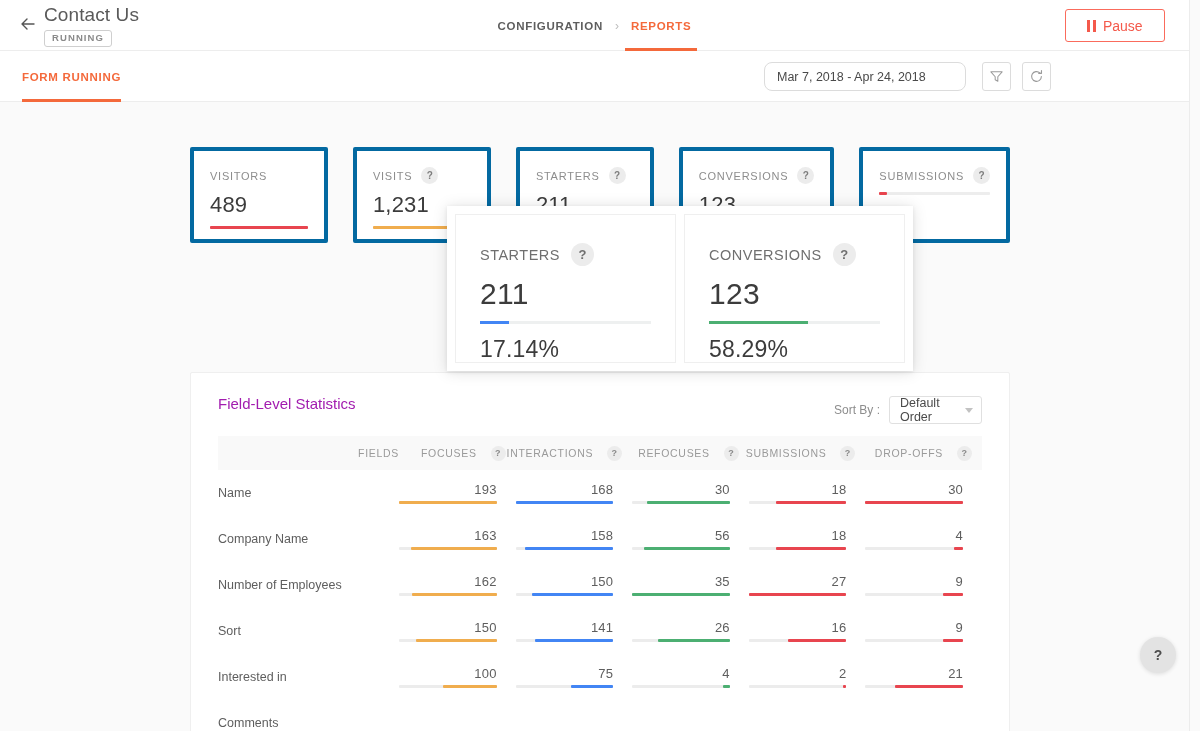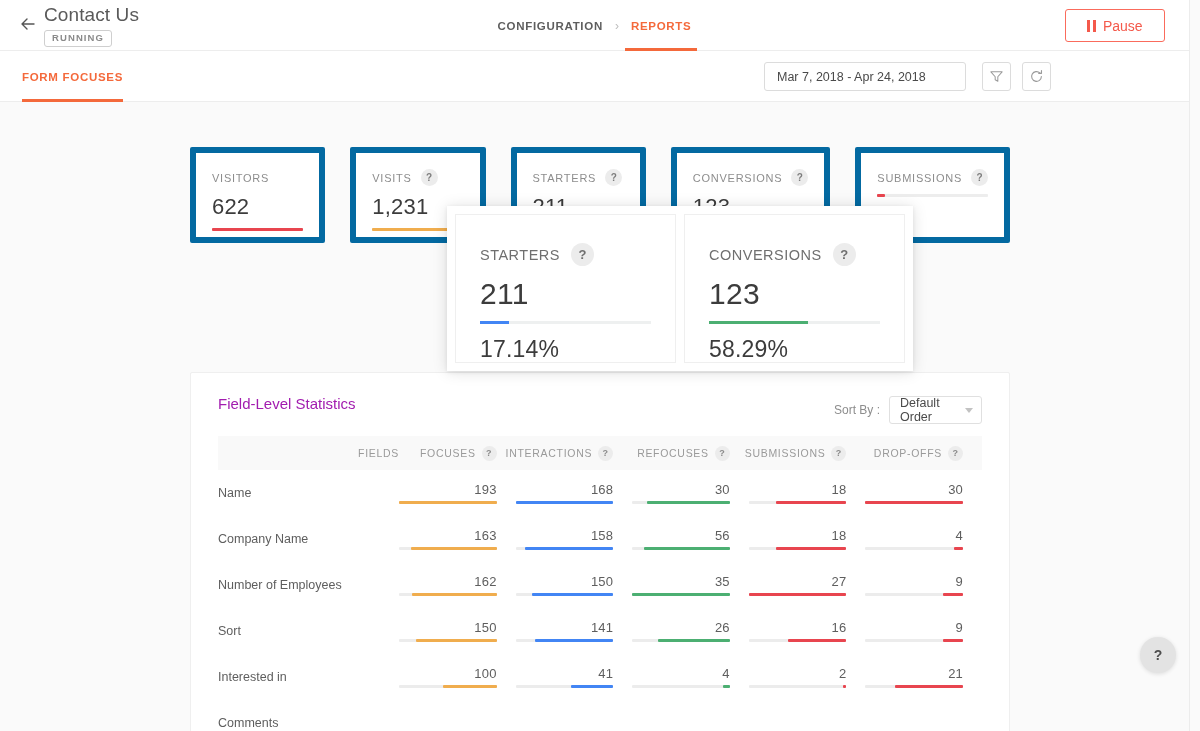--- a/index.html
+++ b/index.html
@@ -146,21 +146,21 @@
     position: absolute;
     left: 0; right: 0; bottom: 0;
     height: 3px;
     background: #f4693b;
   }
   .daterange {
     position: absolute;
     right: 223px; top: 11px;
     width: 202px; height: 29px;
     border: 1px solid #dcdcdc;
-    border-radius: 3px;
+    border-radius: 8px;
     background: #fff;
     font-size: 12.5px;
     color: #4a4a4a;
     display: flex;
     align-items: center;
     padding-left: 12px;
     box-sizing: border-box;
     cursor: pointer;
   }
   .icon-btn {
@@ -190,21 +190,21 @@
     position: absolute;
     left: 190px; top: 45px;
     width: 820px;
     height: 96px;
     display: flex;
     gap: 25px;
   }
   .stat-card {
     flex: 1;
     background: #fff;
-    border: 6px solid #0369a1;
+    border: 4px solid #0369a1;
     border-radius: 2px;
     box-sizing: border-box;
     padding: 16px 16px 0 16px;
     position: relative;
   }
   .sc-head {
     display: flex;
     align-items: center;
     gap: 9px;
     height: 17px;
@@ -389,22 +389,22 @@
   }
   th.col-fields {
     text-align: center;
     padding-left: 21px !important;
     width: 160px;
   }
   .th-inner {
     display: flex;
     align-items: center;
     justify-content: flex-end;
-    gap: 6px;
-    padding-right: 19px;
+    gap: 14px;
+    padding-right: 10px;
   }
   .th-q {
     width: 15px; height: 15px;
     border-radius: 50%;
     background: #ececec;
     color: #8a8a8a;
     font-size: 9px;
     font-weight: 700;
     display:flex; align-items:center; justify-content:center;
     flex:0 0 auto;
@@ -489,21 +489,21 @@
     <div class="pause-btn">
       <span class="pause-bars">
           <i></i>
           <i></i>
         </span>
       <span>Pause</span>
     </div>
   </div>
 
   <div class="subbar">
-    <div class="tab-formmetrics">FORM FOCUSES</div>
+    <div class="tab-formmetrics">FORM RUNNING</div>
 
     <div class="daterange">Mar 7, 2018 - Apr 24, 2018</div>
 
     <div class="icon-btn icon-filter">
       <svg width="15" height="15" viewBox="0 0 16 16" fill="none">
         <path d="M2 3h12l-4.6 5.3V13L6.6 11.4V8.3L2 3z" stroke="#9b9b9b" stroke-width="1.1" stroke-linejoin="round"></path>
       </svg>
     </div>
     <div class="icon-btn icon-refresh">
       <svg width="15" height="15" viewBox="0 0 16 16" fill="none">
@@ -514,21 +514,21 @@
   </div>
 
   <div class="content">
 
     <div class="cards-row">
 
       <div class="stat-card">
         <div class="sc-head">
           <span class="sc-label">VISITORS</span>
         </div>
-        <div class="sc-value">622</div>
+        <div class="sc-value">489</div>
         <div class="sc-bar">
             <i style="width:100%;background:#e8454f"></i>
           </div>
       </div>
 
       <div class="stat-card">
         <div class="sc-head">
           <span class="sc-label">VISITS</span>
           <span class="qmark">?</span>
         </div>
@@ -829,21 +829,21 @@
               <td>
                 <div class="cell">
                   <div class="cell-num">100</div>
                   <div class="cell-bar">
                     <i style="width: 55%; background: rgb(240, 173, 78);"></i>
                   </div>
                 </div>
               </td>
               <td>
                 <div class="cell">
-                  <div class="cell-num">41</div>
+                  <div class="cell-num">75</div>
                   <div class="cell-bar">
                     <i style="width: 43%; background: rgb(66, 133, 244);"></i>
                   </div>
                 </div>
               </td>
               <td>
                 <div class="cell">
                   <div class="cell-num">4</div>
                   <div class="cell-bar">
                     <i style="width: 7%; background: rgb(76, 175, 114);"></i>

